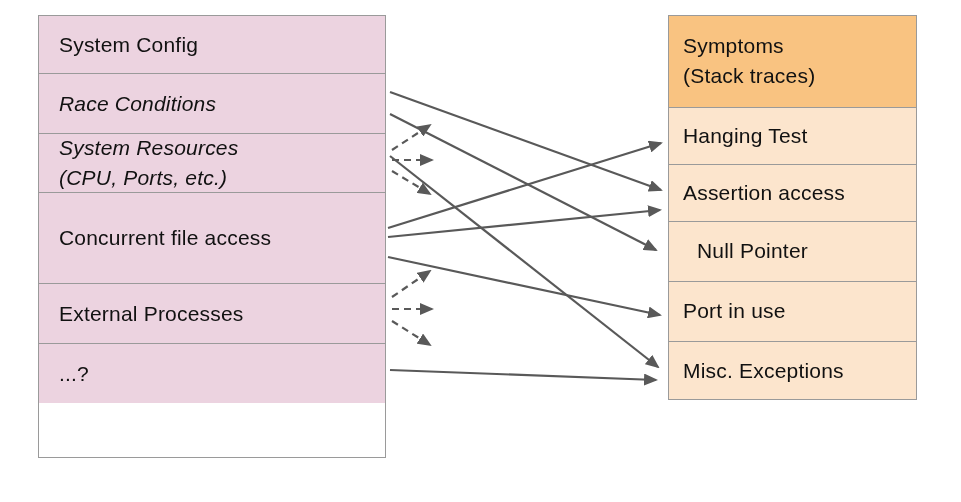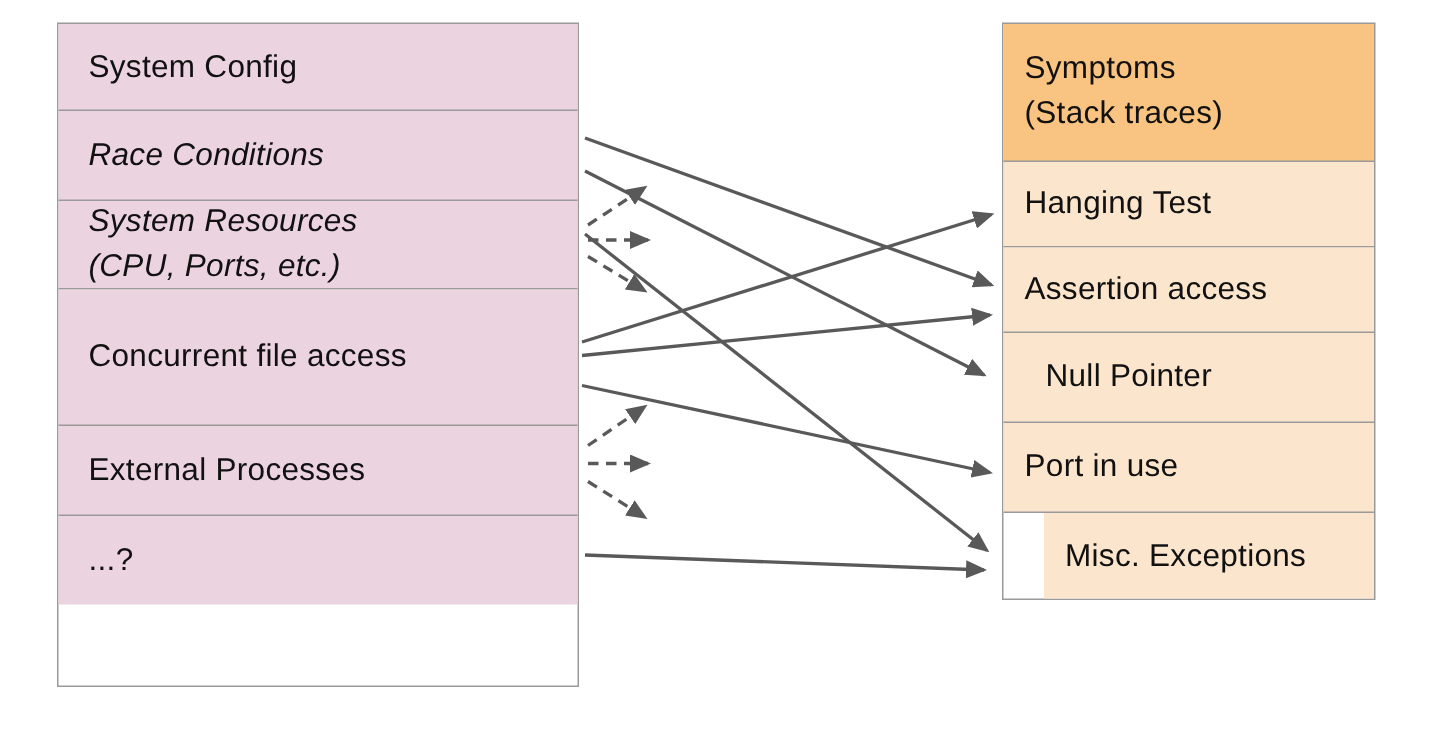--- a/index.html
+++ b/index.html
@@ -33,21 +33,21 @@
   .left-table .dg-row:nth-child(6){height:59px;}
   .left-table .dg-row:nth-child(7){height:56px;}
   .right-table{left:668px;top:15px;width:249px;height:385px;}
   .right-table .dg-row{background:var(--right-row-bg);padding-left:14px;}
   .right-table .dg-row.hdr{background:var(--right-header-bg);padding-left:14px;}
   .right-table .dg-row:nth-child(1){height:92px;}
   .right-table .dg-row:nth-child(2){height:58px;}
   .right-table .dg-row:nth-child(3){height:57px;}
   .right-table .dg-row:nth-child(4){height:60px;padding-left:28px;}
   .right-table .dg-row:nth-child(5){height:61px;}
-  .right-table .dg-row:nth-child(6){height:57px;margin-left:27px;}
+  .right-table .dg-row:nth-child(6){height:57px;}
   .connector-layer{position:absolute;left:0;top:0;width:961px;height:502px;pointer-events:none;}
 </style>
 </head>
 <body>
 
 <div class="stage">
 
   <div class="dg-table left-table">
     <div class="dg-row">System Config</div>
     <div class="dg-row">Race Conditions</div>

